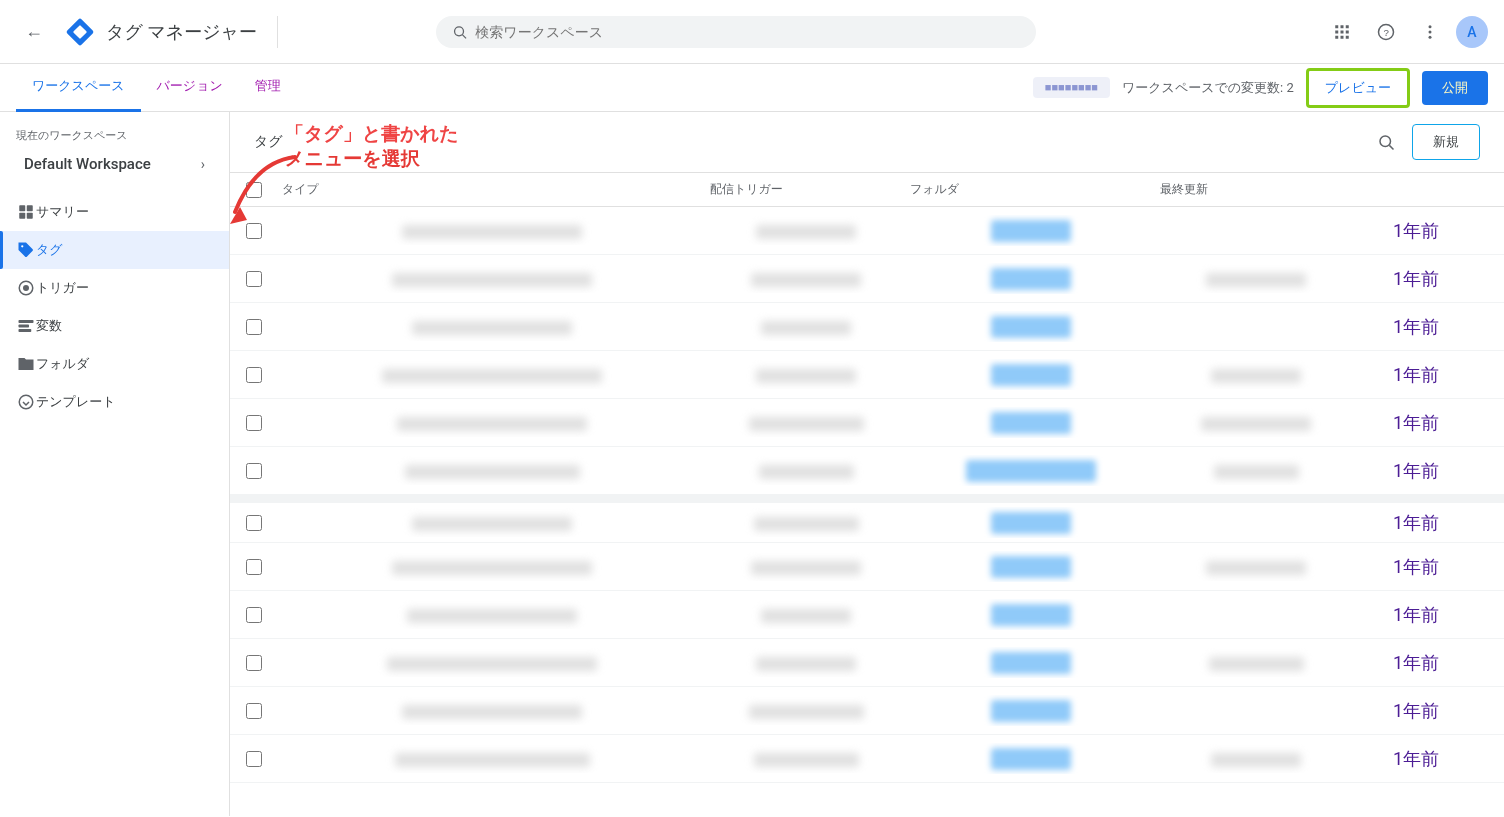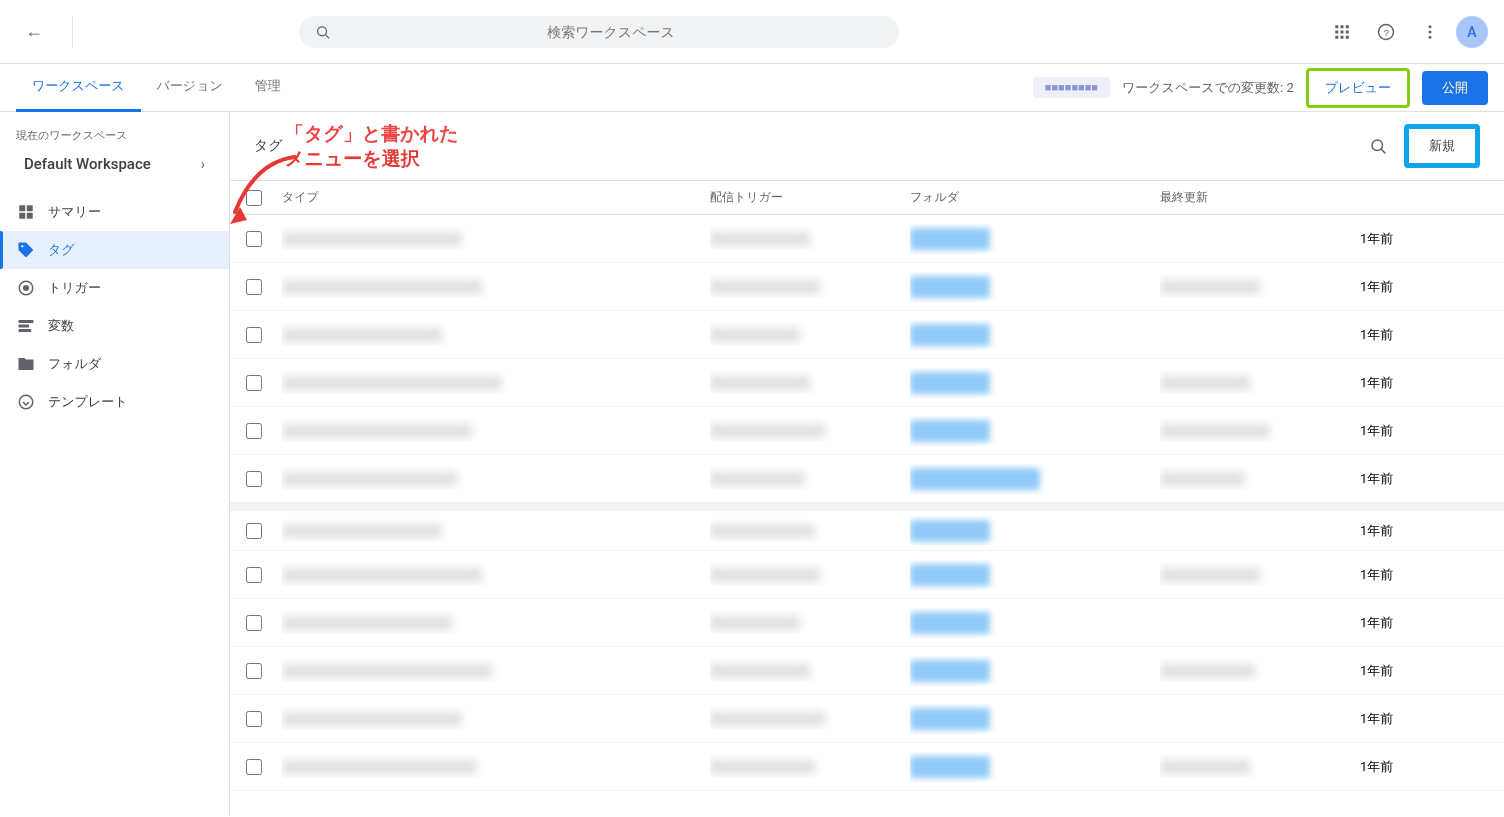--- a/index.html
+++ b/index.html
@@ -41,21 +41,21 @@
     .header-search-inner {
       display: flex;
       align-items: center;
       background: #f1f3f4;
       border-radius: 24px;
       padding: 8px 16px;
       gap: 8px;
     }
     .header-search-inner input {
       border: none; background: transparent; outline: none;
-      font-size: 14px; color: #3c4043; width: 100%; text-align: center;
+      font-size: 14px; color: #3c4043; width: 100%;
     }
     .header-actions {
       display: flex; align-items: center; gap: 8px; margin-left: auto;
     }
     .icon-btn {
       width: 36px; height: 36px;
       border-radius: 50%;
       display: flex; align-items: center; justify-content: center;
       border: none; background: none; cursor: pointer; color: #5f6368; font-size: 18px;
     }
@@ -73,21 +73,21 @@
       border-bottom: 1px solid #e0e0e0;
       padding: 0 16px;
       gap: 0;
       background: #fff;
     }
     .nav-tab {
       padding: 0 16px;
       height: 48px;
       display: flex; align-items: center;
       font-size: 13px; font-weight: 500;
-      color: #737373;
+      color: #a21caf;
       cursor: pointer;
       border-bottom: 3px solid transparent;
       white-space: nowrap;
     }
     .nav-tab.active {
       color: #1a73e8;
       border-bottom: 3px solid #1a73e8;
     }
 
     .nav-right {
@@ -159,21 +159,21 @@
     .sidebar-workspace-name {
       font-weight: 500; font-size: 15px;
     }
     .sidebar-workspace-chevron {
       color: #5f6368; font-size: 14px;
     }
     .sidebar-nav {
       padding: 8px 0;
     }
     .sidebar-nav-item {
-      display: flex; align-items: center; gap: 12px;
+      display: flex; align-items: center; 
       padding: 10px 16px;
       cursor: pointer;
       font-size: 13px; color: #3c4043;
       border-radius: 0;
       position: relative;
     }
     .sidebar-nav-item.active {
       background: #e8f0fe;
       color: #1a73e8;
       font-weight: 500;
@@ -224,21 +224,21 @@
       min-height: 56px;
     }
     .content-header-title {
       font-size: 14px; font-weight: 500; color: #3c4043;
     }
     .header-actions-right {
       display: flex; gap: 8px; align-items: center;
     }
     .btn-new {
       padding: 8px 20px;
-      border: 5px solid #0ea5e9;
+      border: 1px solid #0ea5e9;
       border-radius: 4px;
       background: #fff;
       font-size: 13px;
       font-weight: 500;
       color: #3c4043;
       cursor: pointer;
     }
 
     
     .table-container {
@@ -261,39 +261,47 @@
       display: grid;
       grid-template-columns: 36px 1fr 200px 250px 200px 120px;
       align-items: center;
       padding: 0 24px 0 16px;
       border-bottom: 1px solid #f1f3f4;
       min-height: 48px;
       cursor: pointer;
     }
     .table-row.has-divider { border-top: 8px solid #f1f3f4; }
     .table-cell {
-      font-size: 13px; color: #000000;
+      font-size: 18px; color: #4c1d95;
       padding: 4px 8px 4px 0;
       overflow: hidden;
+      text-align: center;
     }
     .sort-icon { font-size: 11px; color: #5f6368; }
 
     .checkbox-cell {
       display: flex; align-items: center; justify-content: flex-start;
     }
     input[type="checkbox"] {
       width: 16px; height: 16px; cursor: pointer;
       accent-color: #1a73e8;
     }
   </style>
 </head>
 <body>
 
 <header class="header">
   <button class="header-back-btn">←</button>
+  <div class="header-logo">
+    <svg class="header-logo-diamond" viewBox="0 0 32 32" fill="none">
+      <rect x="6" y="6" width="20" height="20" rx="2" fill="#1a73e8" transform="rotate(45 16 16)"></rect>
+      <rect x="11" y="11" width="10" height="10" rx="1" fill="white" transform="rotate(45 16 16)"></rect>
+    </svg>
+    <span class="header-title">タグ マネージャー</span>
+  </div>
   <div class="header-divider"></div>
   <div class="header-search">
     <div class="header-search-inner">
       <svg width="16" height="16" viewBox="0 0 24 24" fill="none" stroke="#5f6368" stroke-width="2">
         <circle cx="11" cy="11" r="7"></circle>
           <line x1="16.5" y1="16.5" x2="22" y2="22"></line>
       </svg>
       <input type="text" placeholder="検索ワークスペース" style="">
     </div>
   </div>

